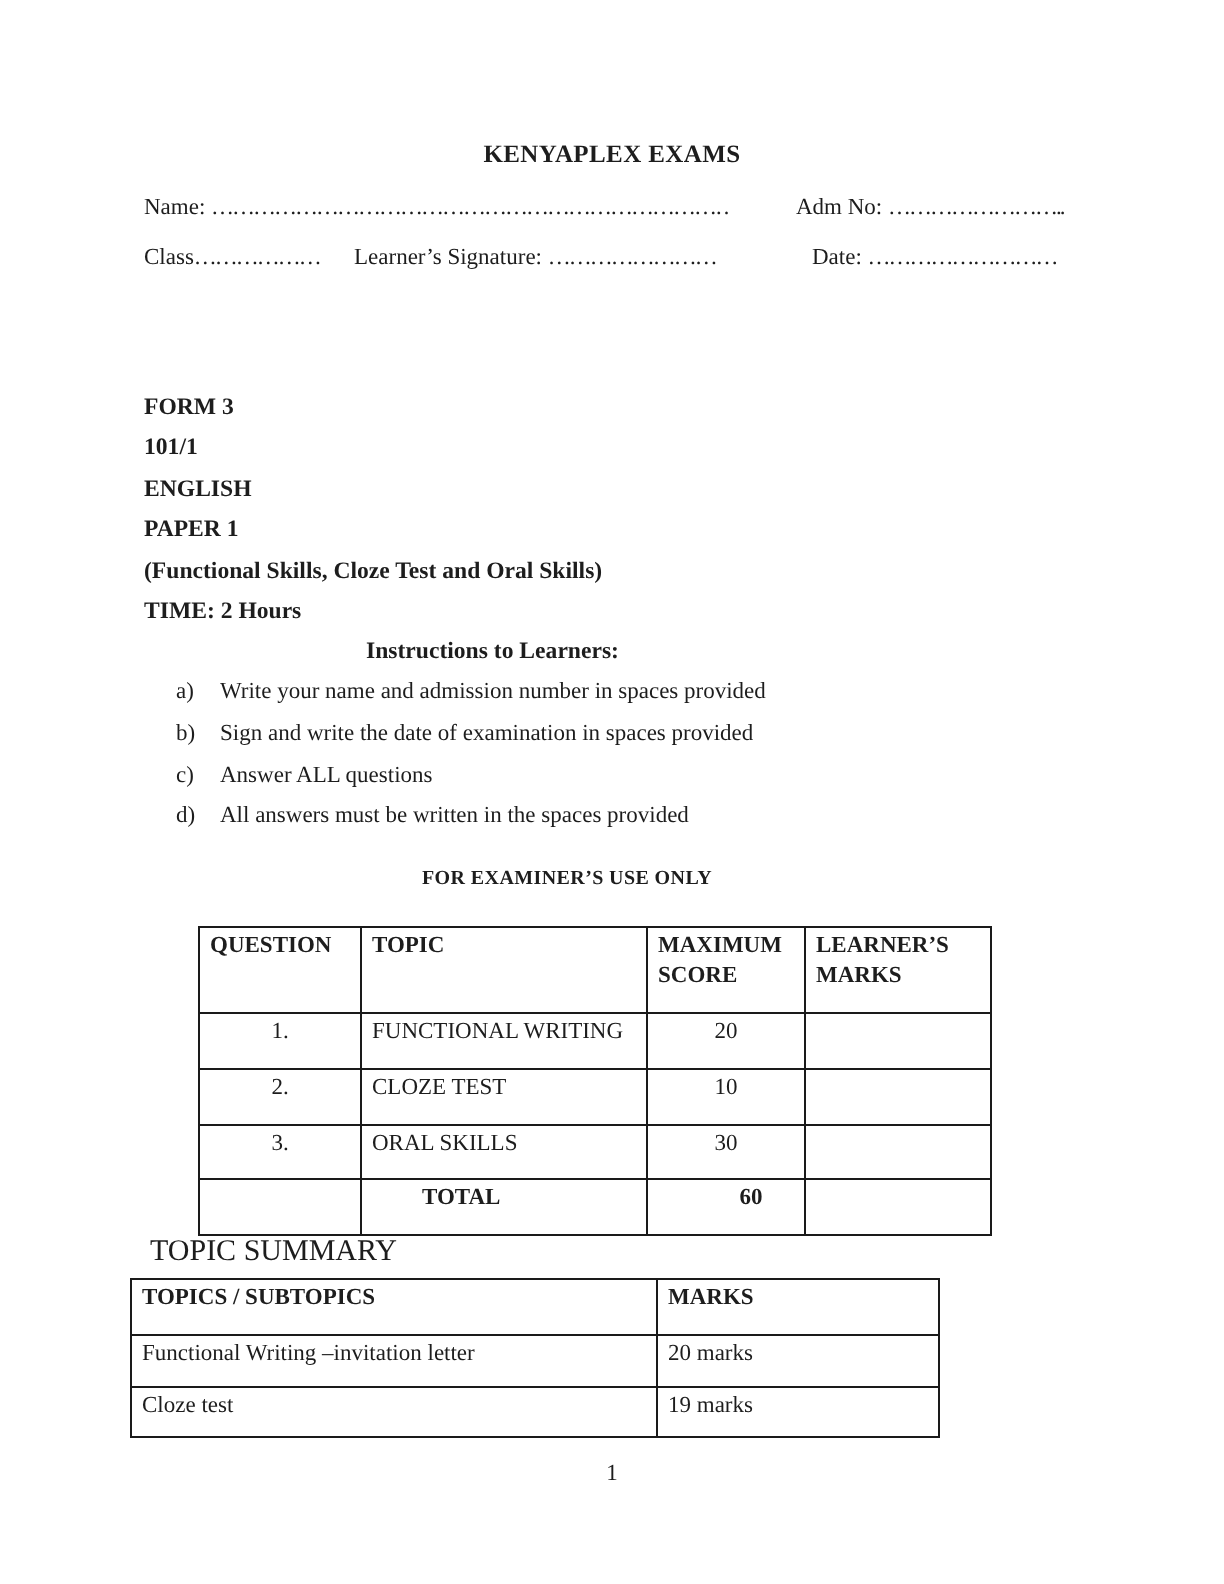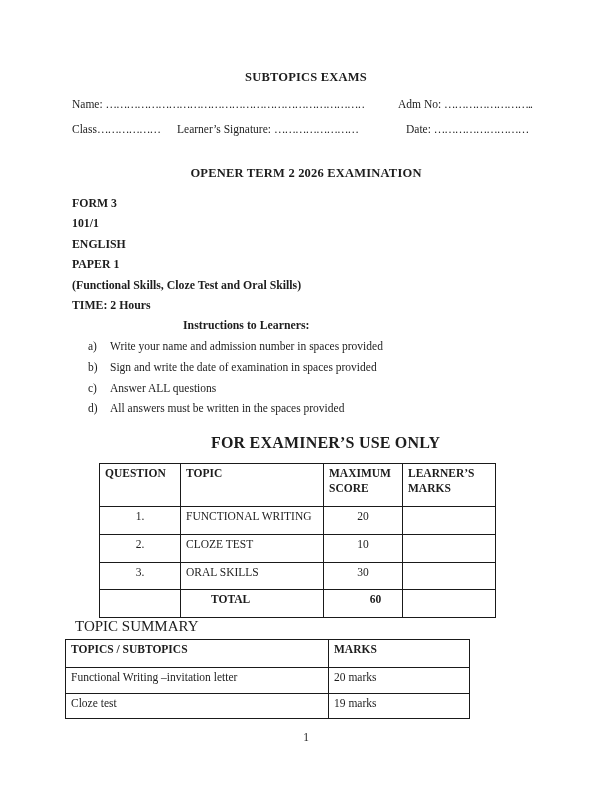--- a/index.html
+++ b/index.html
@@ -16,49 +16,48 @@
   .b{font-weight:bold;padding-left:30px;}
   .title{font-size:12.5px;font-weight:bold;letter-spacing:.2px;}
   .fill-row{position:absolute;left:72px;width:500px;height:16px;font-size:11.5px;line-height:14px;white-space:nowrap;}
   .fill-row > span.seg{position:absolute;top:0;white-space:nowrap;}
   .dots{display:inline-block;overflow:hidden;white-space:nowrap;height:14px;line-height:14px;vertical-align:top;letter-spacing:-1px;}
   .form-block{position:absolute;left:72px;top:181px;font-size:11.8px;font-weight:bold;line-height:20.4px;white-space:nowrap;margin-top:12px;}
   .ins-head{position:absolute;left:183px;top:318px;font-size:11.8px;font-weight:bold;}
   .ins-list{position:absolute;left:88px;top:339px;font-size:11.5px;}
   .ins-item{line-height:14px;margin-bottom:6.8px;white-space:nowrap;}
   .ins-marker{display:inline-block;width:22px;}
-  .use-head{position:absolute;left:211px;top:434px;font-size:16px;font-weight:bold;letter-spacing:.2px;}
+  .use-head{position:absolute;left:211px;top:434px;font-size:10px;font-weight:bold;letter-spacing:.2px;}
   table{border-collapse:collapse;table-layout:fixed;}
   td,th{border:1.5px solid #1a1a1a;vertical-align:top;font-size:11.5px;line-height:14.5px;padding:2px 5px;text-align:left;overflow:hidden;}
   th{font-weight:bold;}
   .t1{position:absolute;left:99px;top:463px;width:396px;}
   .t2{position:absolute;left:65px;top:639px;width:404px;}
   .cnum{text-align:center;}
   .summary-head{position:absolute;left:75px;top:618px;font-size:15px;font-weight:normal;}
   .pagenum{position:absolute;top:731px;left:0;width:612px;text-align:center;font-size:11.5px;}
 </style>
 </head>
 <body>
 
 <div class="page">
 
-  <div class="abs center title" style="top:70px">SUBTOPICS EXAMS</div>
+  <div class="abs center title" style="top:70px">KENYAPLEX EXAMS</div>
 
   <div class="fill-row" style="top:97px">
     <span class="seg" style="left:0"><span>Name:</span> <span class="dots" style="width:260px">……………………………………………………………………</span></span>
     <span class="seg" style="left:326px"><span>Adm No:</span> <span class="dots" style="width:90px">……………………..</span></span>
   </div>
 
   <div class="fill-row" style="top:122px">
     <span class="seg" style="left:0"><span>Class</span><span class="dots" style="width:68px">………………</span></span>
     <span class="seg" style="left:105px"><span>Learner’s Signature:</span> <span class="dots" style="width:88px">……………………</span></span>
     <span class="seg" style="left:334px"><span>Date:</span> <span class="dots" style="width:102px">………………………</span></span>
   </div>
 
-  <div class="abs center title" style="top:166px">OPENER TERM 2 2026 EXAMINATION</div>
 
   <div class="form-block">
     <div>FORM 3</div>
     <div>101/1</div>
     <div>ENGLISH</div>
     <div>PAPER 1</div>
     <div>(Functional Skills, Cloze Test and Oral Skills)</div>
     <div>TIME: 2 Hours</div>
   </div>
 

